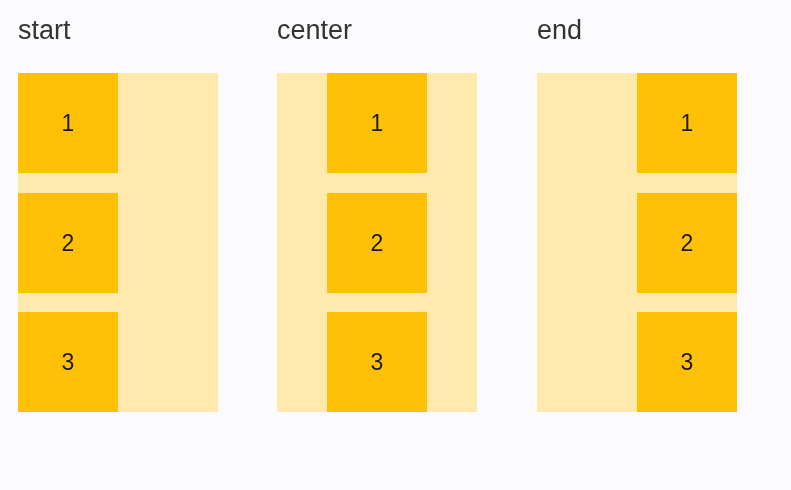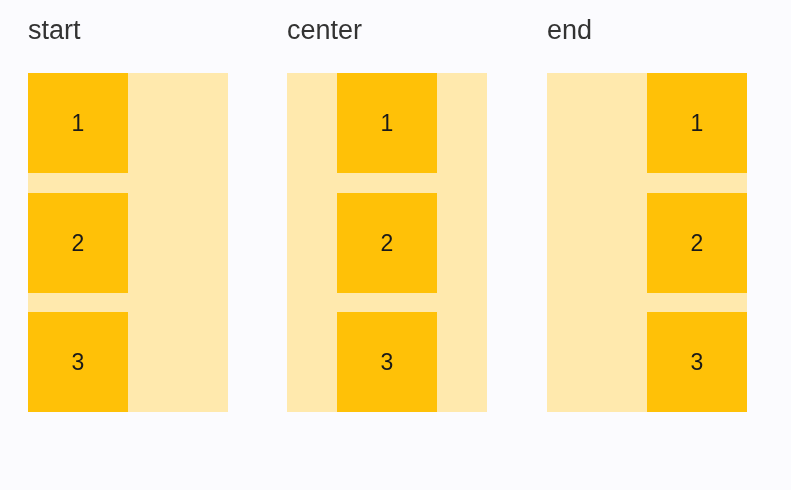--- a/index.html
+++ b/index.html
@@ -9,21 +9,21 @@
   body {
     width: 791px;
     height: 490px;
     background: #fbfbfe;
     font-family: "Liberation Sans", sans-serif;
     overflow: hidden;
     position: relative;
   }
   .stage {
     position: absolute;
-    left: 10px;
+    left: 0;
     top: 0;
     width: 774px;
     height: 490px;
   }
   .group {
     position: absolute;
     top: 0;
   }
   .group-label {
     position: absolute;

